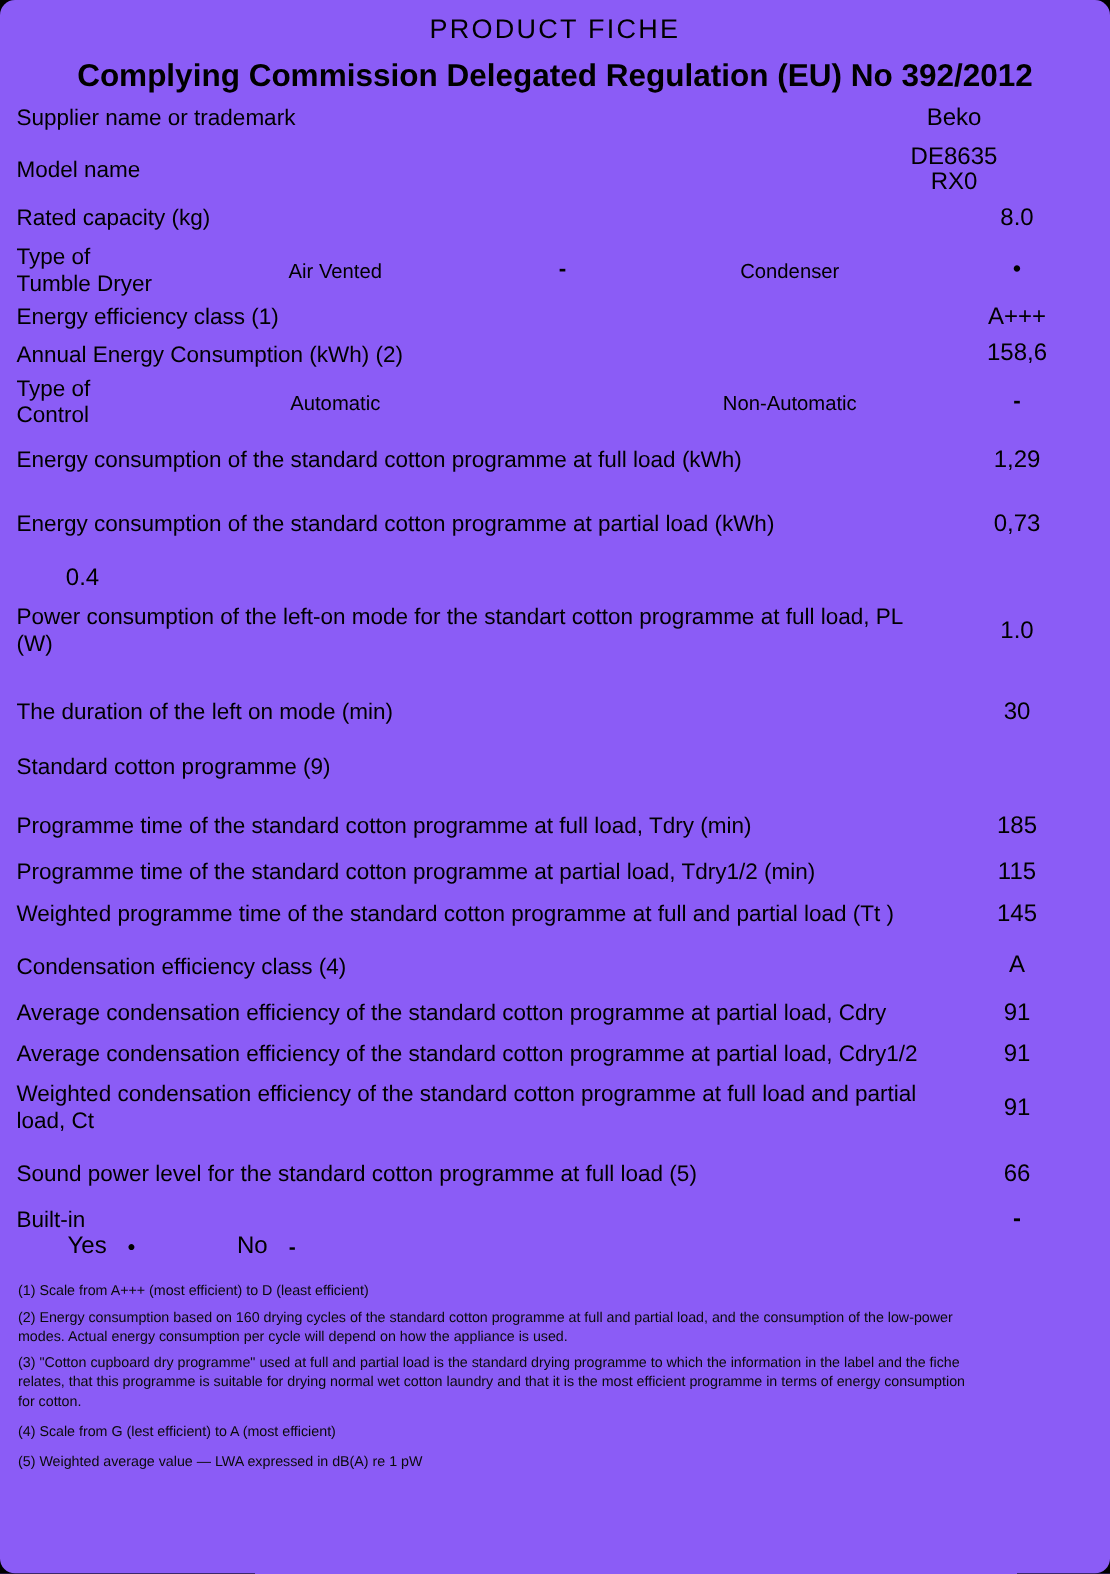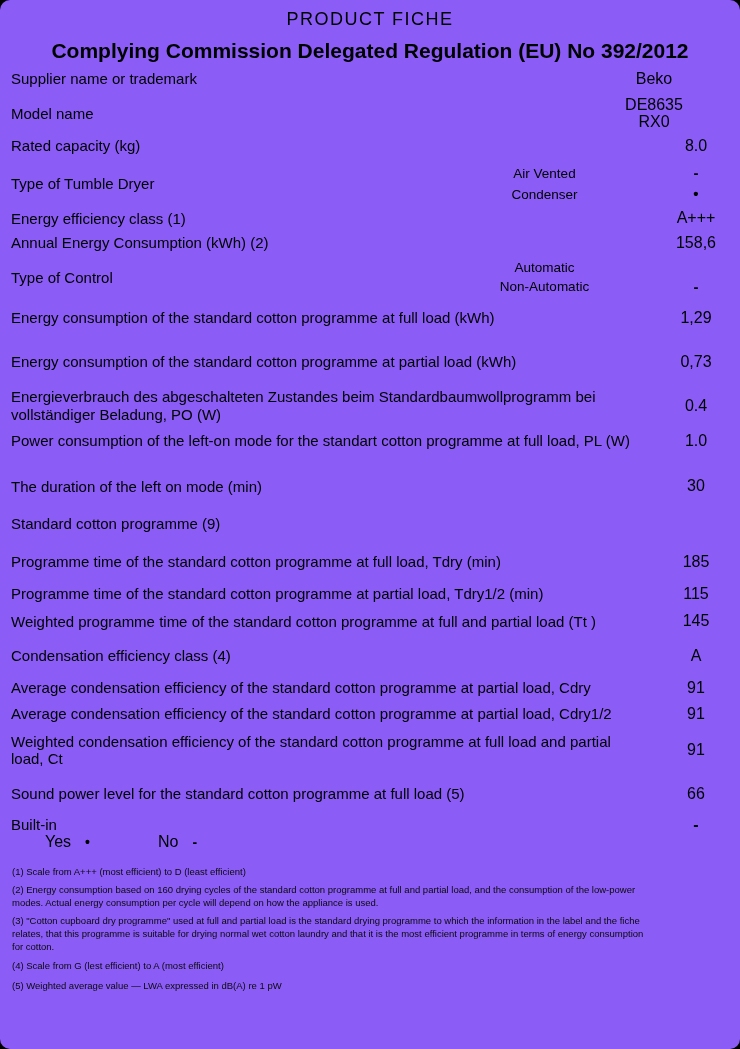--- a/index.html
+++ b/index.html
@@ -27,40 +27,41 @@
     font-size: 21px;
     font-weight: 700;
     margin: 0 0 7px 0;
   }
   #rows { width: 100%; }
   .row {
     display: flex;
     align-items: center;
     margin-bottom: 8px;
     padding-left: 11px;
+    padding-right: 18px;
   }
   .row .label {
     flex: 1;
     font-size: 15px;
     line-height: 1.15;
     padding-right: 6px;
   }
   .row .value {
     width: 88px;
     flex: 0 0 88px;
     text-align: center;
     font-size: 16px;
     line-height: 1.1;
   }
   .value.mark, .opt-mark.mark { font-weight: 700; }
   
   #rows .row:nth-child(1) .value,
   #rows .row:nth-child(2) .value { transform: translateX(-42px); }
   .row.multi { align-items: center; }
-  .subcol { display: flex; flex-direction: column; }
+  .subcol { display: flex; flex-direction: row; }
   .subrow { display: flex; align-items: center; margin: 2px 0; }
   .sublabel {
     width: 215px;
     flex: 0 0 215px;
     text-align: center;
     font-size: 13.5px;
   }
   .subrow .value { font-size: 15px; }
   .row.section .label { font-size: 15px; }
   .row.options { padding-left: 45px; margin-top: -3px; }
@@ -158,21 +159,20 @@
       </div>
       <div class="row simple">
         <div class="label">Energy consumption of the standard cotton programme at full load (kWh)</div>
         <div class="value">1,29</div>
       </div>
       <div class="row simple">
         <div class="label">Energy consumption of the standard cotton programme at partial load (kWh)</div>
         <div class="value">0,73</div>
       </div>
       <div class="row simple">
-        <div class="label">Energieverbrauch des abgeschalteten Zustandes beim Standardbaumwollprogramm bei vollständiger Beladung, PO (W)</div>
         <div class="value">0.4</div>
       </div>
       <div class="row simple">
         <div class="label">Power consumption of the left-on mode for the standart cotton programme at full load, PL (W)</div>
         <div class="value">1.0</div>
       </div>
       <div class="row simple">
         <div class="label">The duration of the left on mode (min)</div>
         <div class="value">30</div>
       </div>

